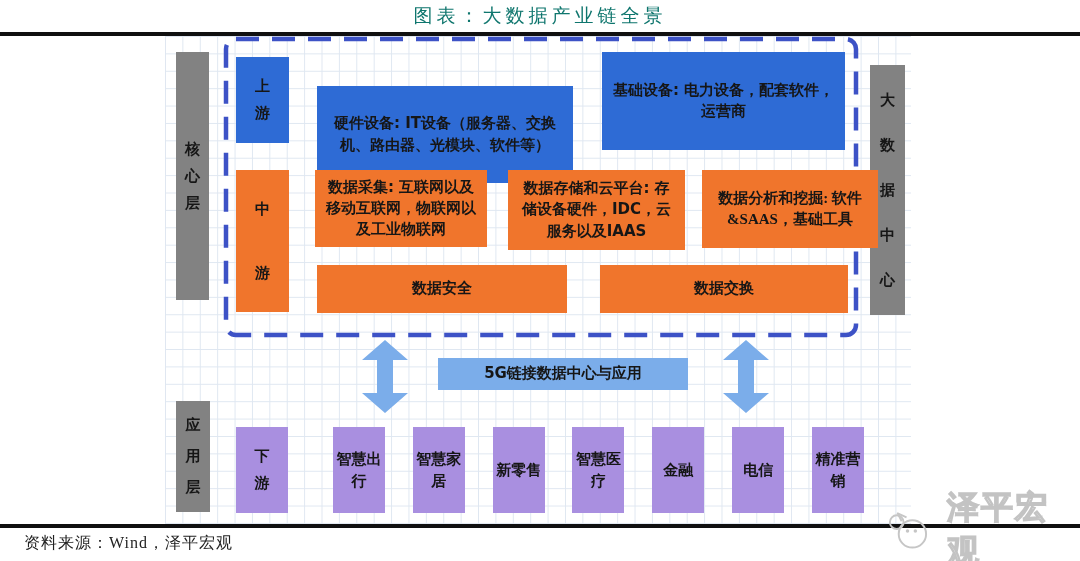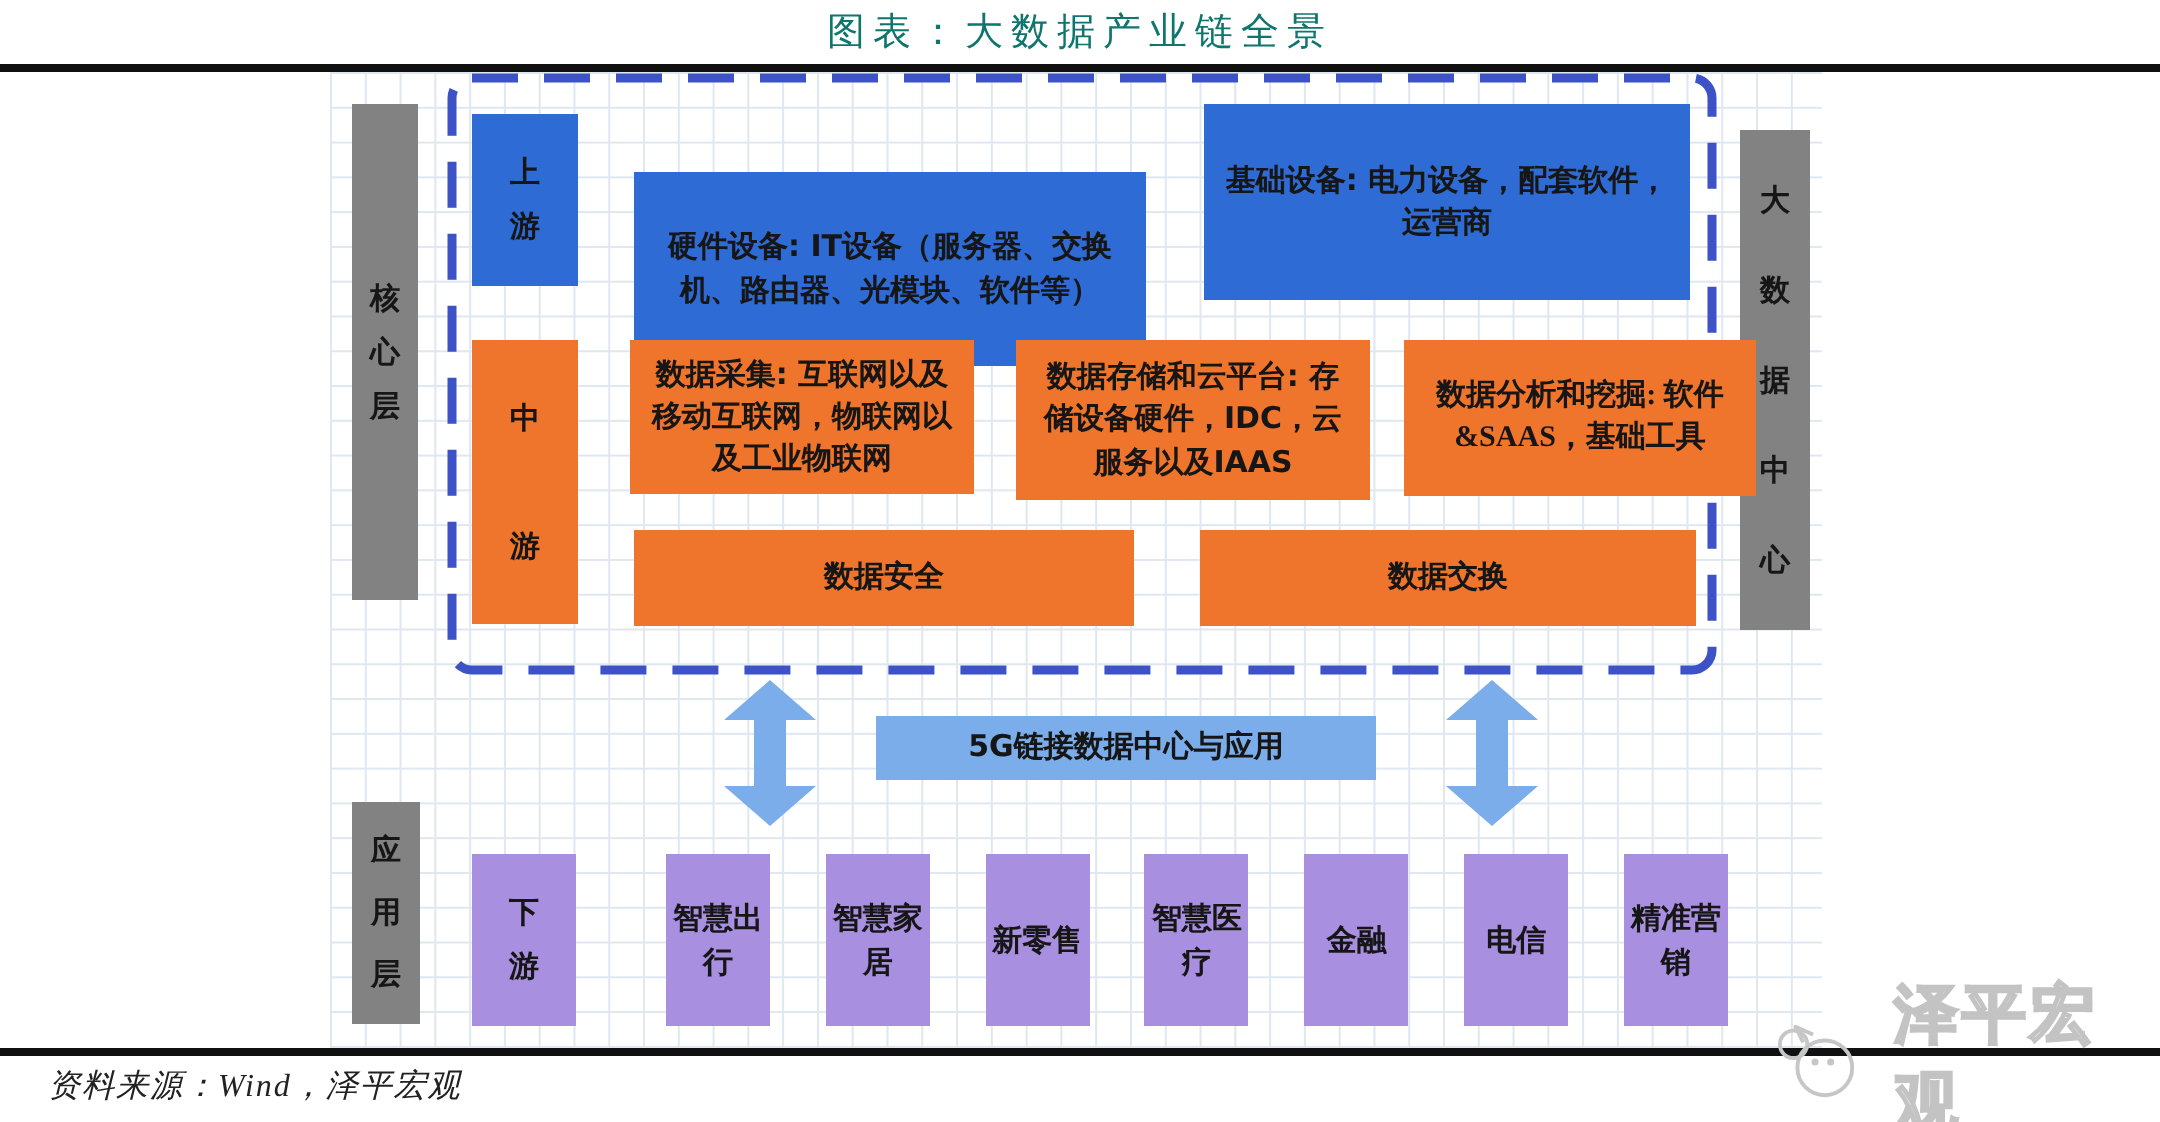--- a/index.html
+++ b/index.html
@@ -10,21 +10,21 @@
   .title{
     position:absolute;left:0;right:0;top:3px;text-align:center;
     font-family:"Liberation Serif","DejaVu Serif",serif;
     font-size:19px;letter-spacing:4px;color:#0f766e;
   }
   .rule{position:absolute;left:0;width:1080px;height:4px;background:#101010;}
   .rule-top{top:32px;}
   .rule-bottom{top:524px;}
   .source{
     position:absolute;left:24px;top:533px;
-    font-family:"Liberation Serif","DejaVu Serif",serif;font-style:italic;
+    font-family:"Liberation Serif","DejaVu Serif",serif;
     font-size:16px;color:#222222;letter-spacing:1px;
   }
   .grid-panel{
     position:absolute;left:165px;top:36px;width:746px;height:488px;
     background-image:
       linear-gradient(to right, var(--grid-line) 1px, transparent 1px),
       linear-gradient(to bottom, var(--grid-line) 1px, transparent 1px);
     background-size:17.4px 17.4px;
   }
   .box{

